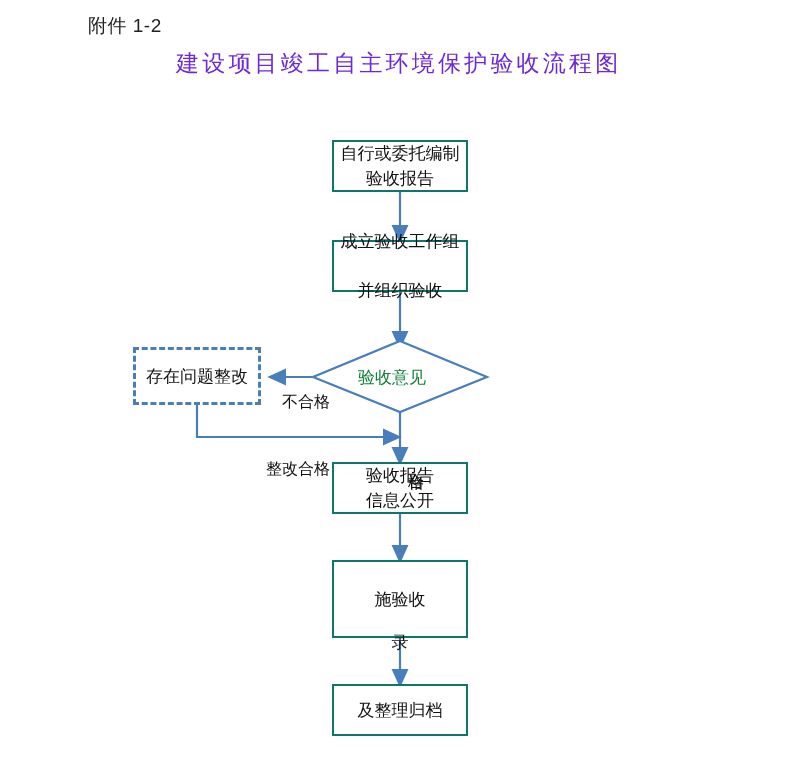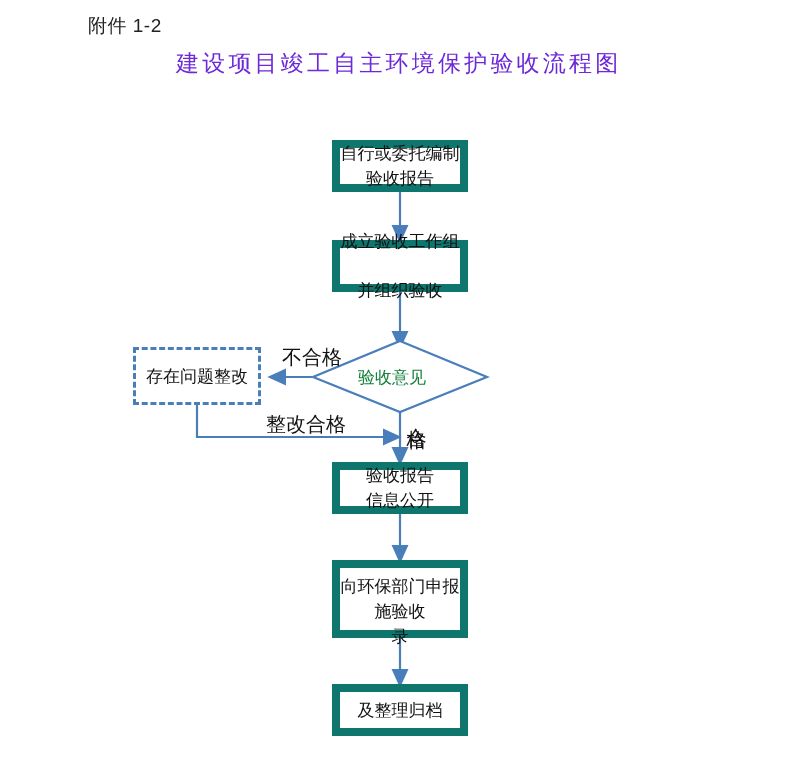--- a/index.html
+++ b/index.html
@@ -49,21 +49,21 @@
     align-items: center;
     justify-content: center;
     text-align: center;
     font-family: "Liberation Serif", "DejaVu Serif", serif;
     font-size: 17px;
     line-height: 25px;
     color: #111111;
     background: #ffffff;
   }
   .node.process {
-    border: 8px solid #0f766e;
+    border: 2px solid #0f766e;
   }
   .node.dashed {
     border: 3px dashed #4a7ebb;
   }
   .node-line { display: block; white-space: nowrap; }
   .overflow-char {
     position: absolute;
     left: 0;
     right: 0;
     top: 100%;
@@ -77,24 +77,25 @@
   .decision-label {
     position: absolute;
     font-family: "Liberation Serif", "DejaVu Serif", serif;
     font-size: 17px;
     color: #15803d;
     white-space: nowrap;
   }
   .edge-label {
     position: absolute;
     font-family: Liberation Sans, sans-serif;
-    font-size: 20px;
+    font-size: 16px;
     color: #111111;
     white-space: nowrap;
     background: transparent;
+    margin-top: 48px;
   }
   .edge-label.vertical {
     writing-mode: vertical-rl;
     line-height: 21px;
     letter-spacing: 2px;
   }
 </style>
 </head>
 <body>
 
@@ -143,21 +144,20 @@
 </div>
 
 <div class="decision-label" style="left:358px; top:366px;">验收意见</div>
 
 <div class="node process" style="left:332px; top:462px; width:136px; height:52px;">
   <span class="node-line">验收报告</span>
   <span class="node-line">信息公开</span>
 </div>
 
 <div class="node process" style="left:332px; top:560px; width:136px; height:78px;">
-  <span class="node-line">向环保部门申报</span>
   <span class="node-line">施验收</span>
   <span class="overflow-char">录</span>
 </div>
 
 <div class="node process" style="left:332px; top:684px; width:136px; height:52px;">
   <span class="node-line">及整理归档</span>
 </div>
 
 <div class="edge-label" style="left:282px; top:344px;">不合格</div>
 

